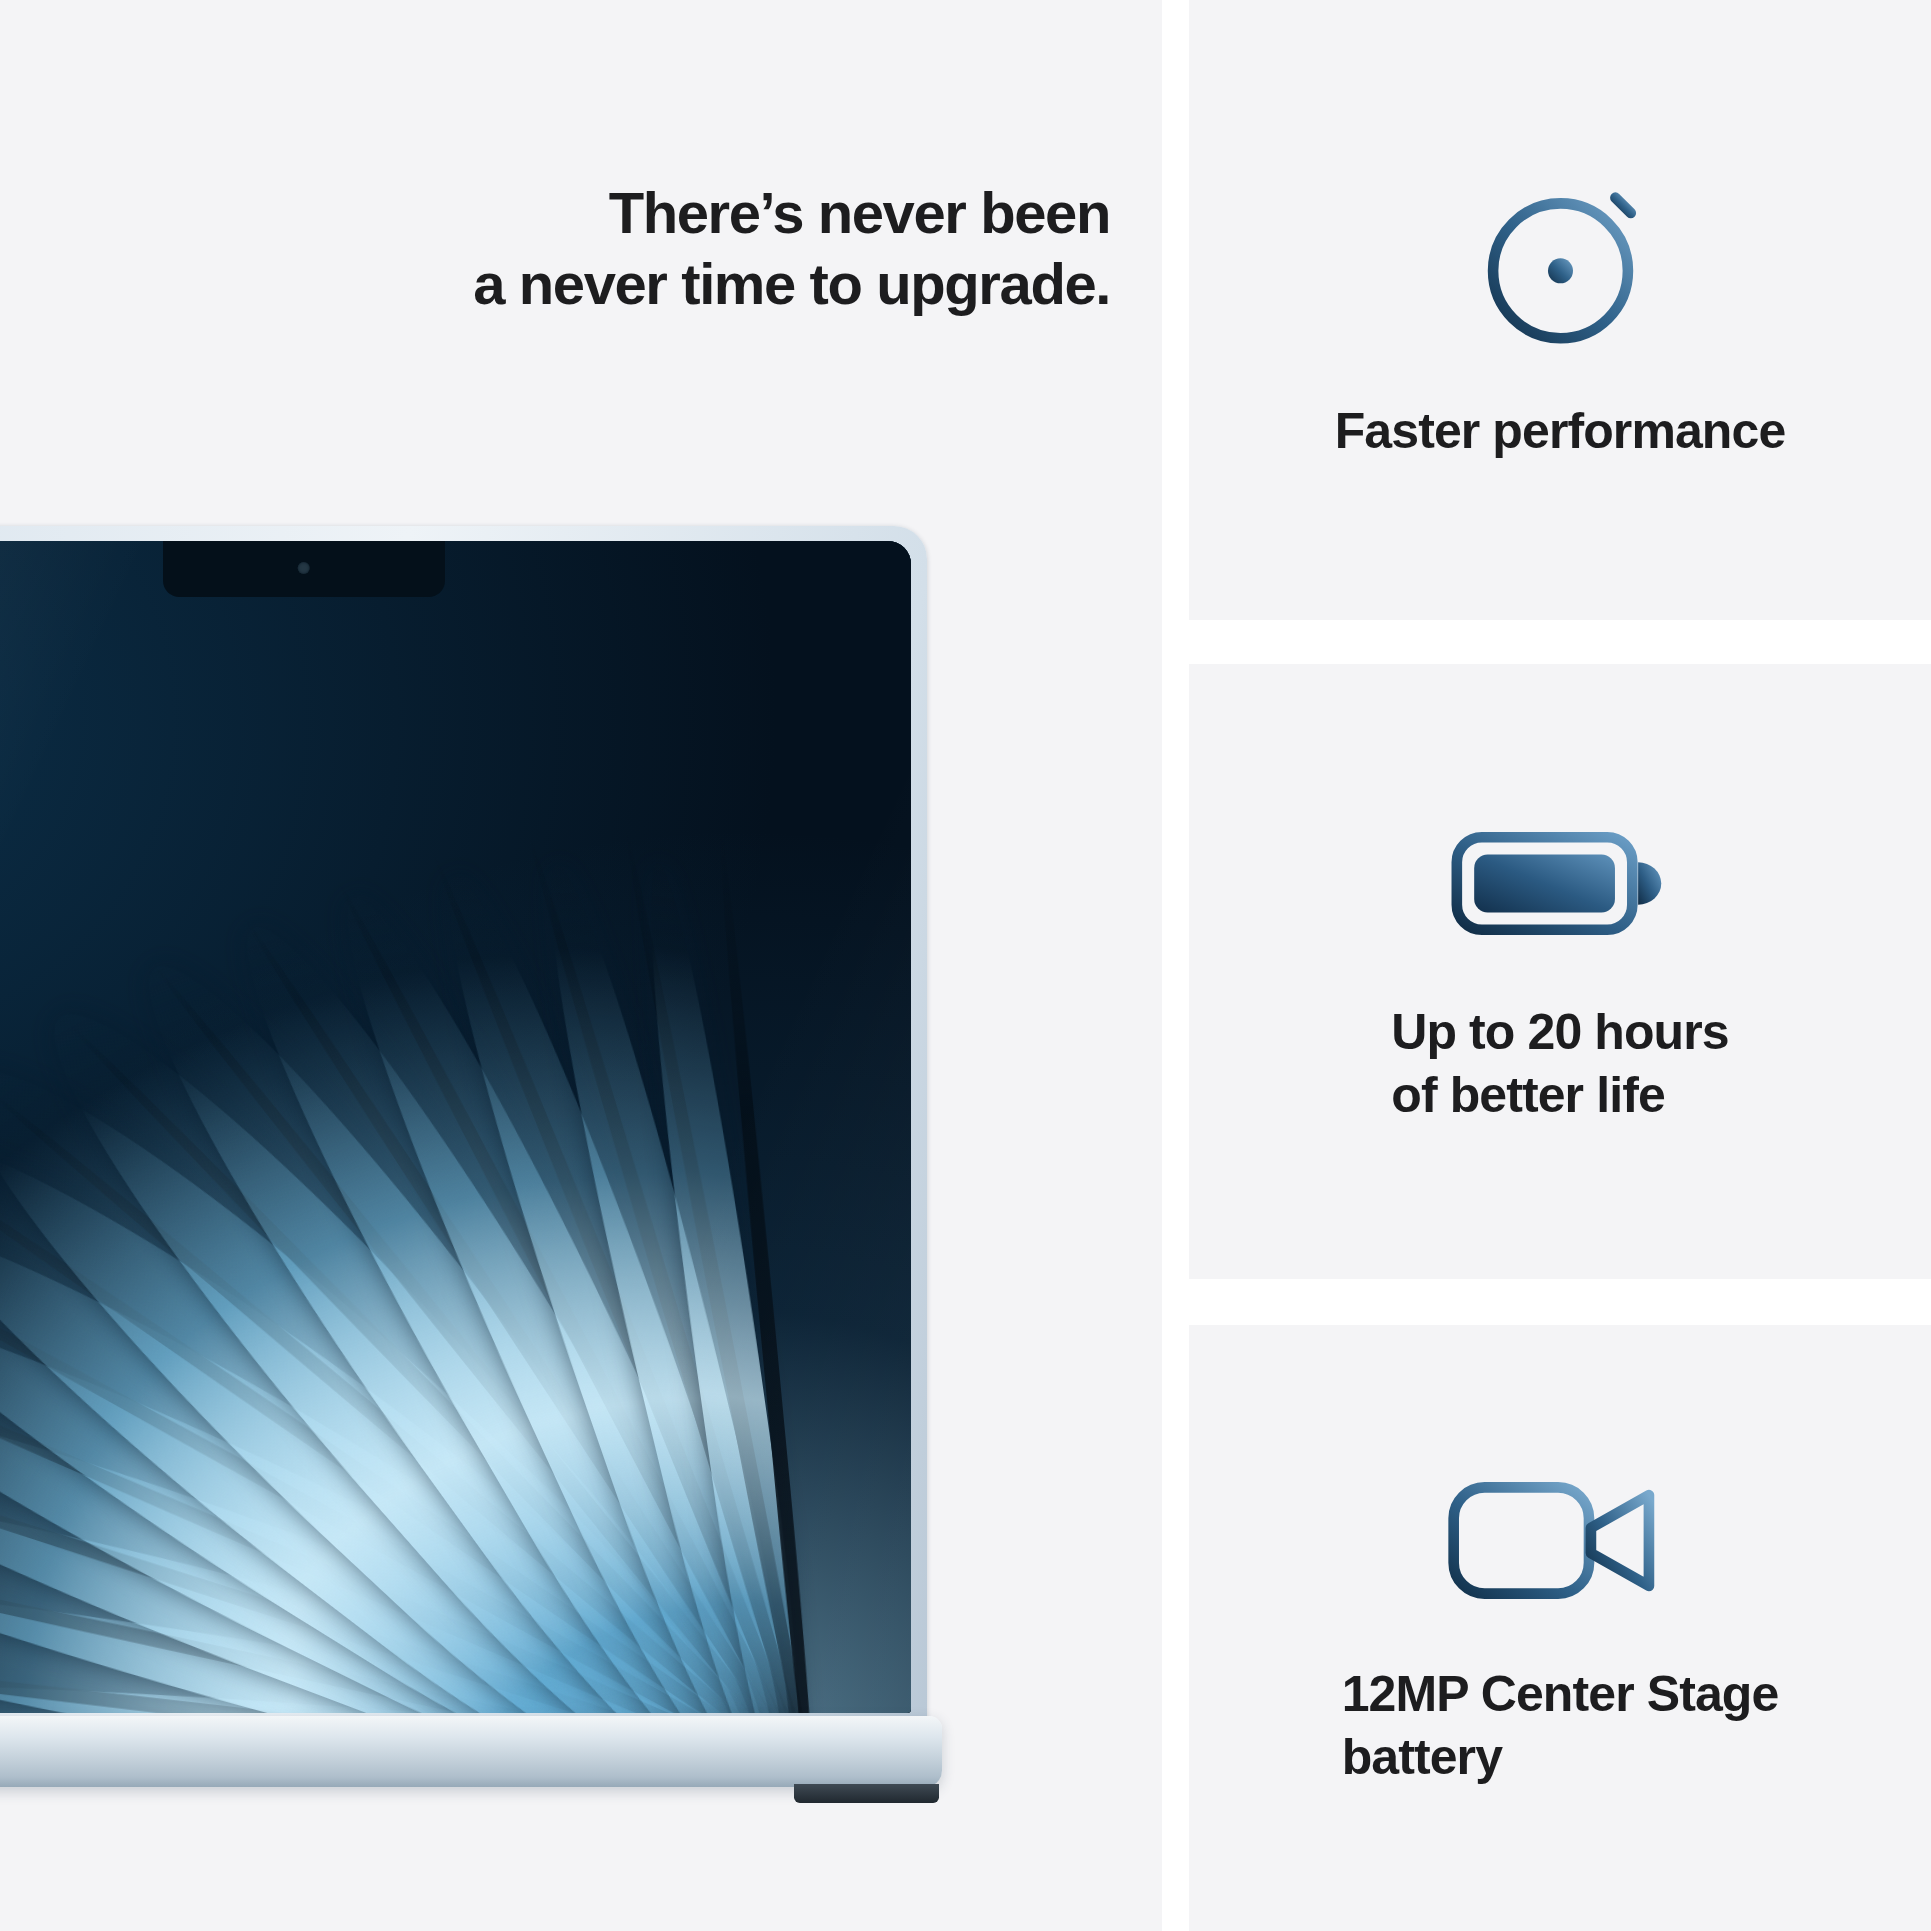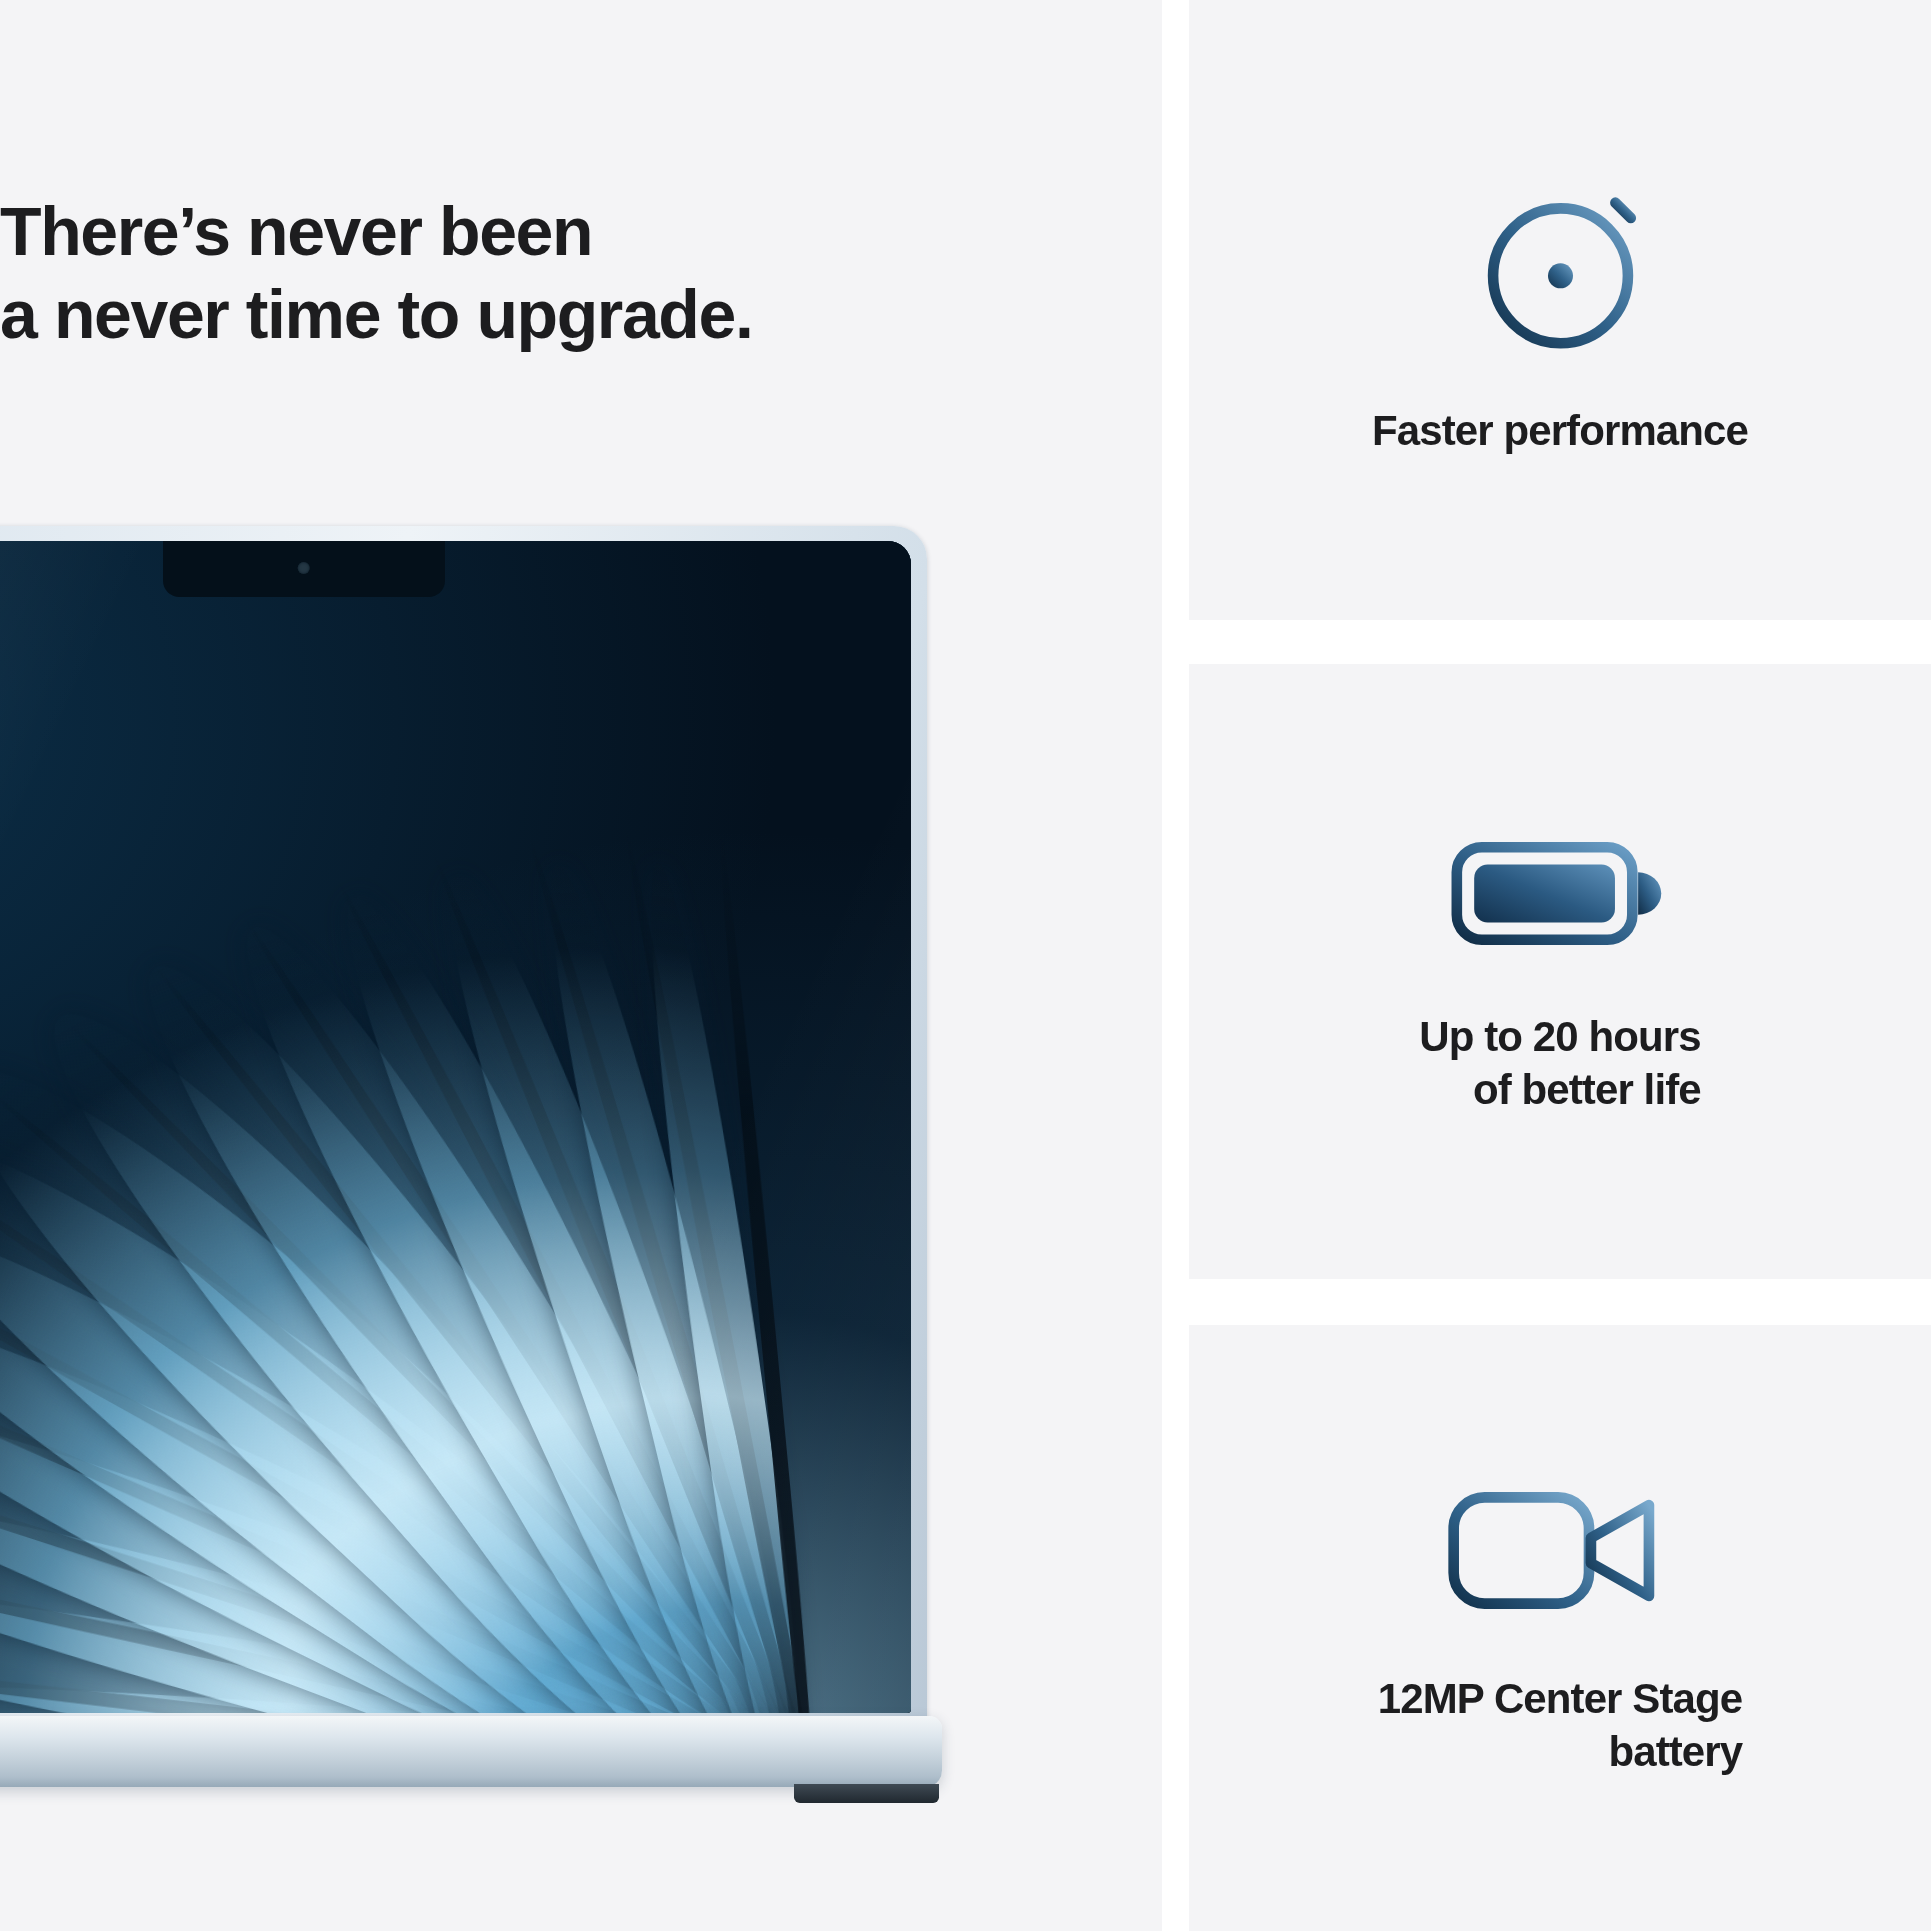--- a/index.html
+++ b/index.html
@@ -12,23 +12,23 @@
   }
 
   #page { position:relative; width:1931px; height:1931px; background:#ffffff; }
 
   
   .hero {
     position:absolute; left:0; top:0; width:1162px; height:1931px;
     background:#f4f4f6; overflow:hidden;
   }
   .hero-heading {
-    position:absolute; top:190px; left:0; width:1110px;
-    text-align:left;
-    font-size:68px; font-weight:bold; line-height:1.22;
+    position:absolute; top:178px; left:0; width:1110px;
+    text-align:right;
+    font-size:58px; font-weight:bold; line-height:1.22;
     letter-spacing:-1.4px; color:#1d1d1f;
   }
   .hero-heading .ln { display:block; white-space:nowrap; }
 
   
   .mac {
     position:absolute; left:-319px; top:526px; width:1246px; height:1217px;
   }
   .mac-lid {
     position:absolute; left:0; top:0; width:1246px; height:1202px;
@@ -90,22 +90,22 @@
     background:#f4f4f6;
     display:flex; flex-direction:column;
     align-items:center; justify-content:center;
   }
   #card-0 { top:0;     height:620px;  }
   #card-1 { top:664px; height:615px;  }
   #card-2 { top:1325px; height:606px; }
 
   .card-icon { display:block; margin-bottom:50px; }
   .card-label {
-    text-align:right; color:#1d1d1f;
-    font-size:42px; font-weight:bold; line-height:1.26;
+    text-align:left; color:#1d1d1f;
+    font-size:50px; font-weight:bold; line-height:1.26;
     letter-spacing:-0.9px;
   }
   .card-label .ln { display:block; white-space:nowrap; }
 </style>
 </head>
 <body>
 
 <div id="page">
 
   <section class="hero">

